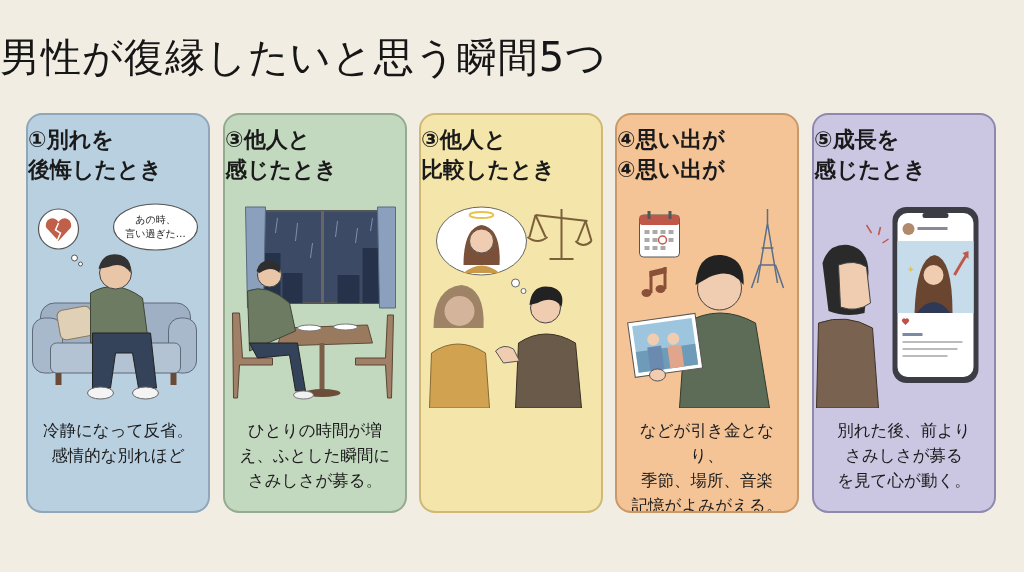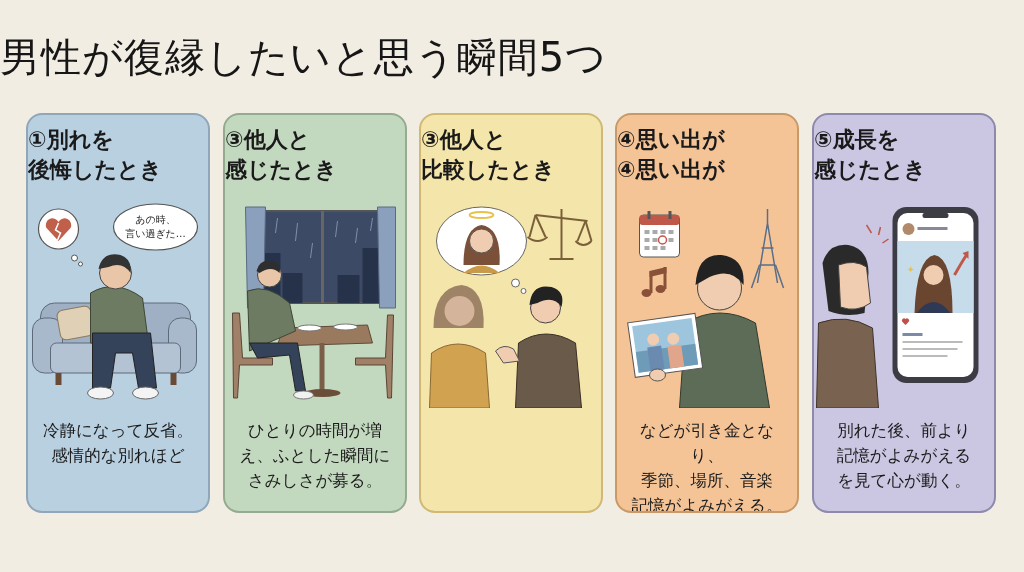--- a/index.html
+++ b/index.html
@@ -277,16 +277,16 @@
       <path d="M0 205 L2 120 Q30 110 56 125 L62 205 Z" fill="#7a6250" stroke="#403428"></path>
       <g stroke="#c0584a" stroke-width="1.5">
         <line x1="55" y1="30" x2="50" y2="22"></line>
           <line x1="62" y1="32" x2="64" y2="24"></line>
           <line x1="66" y1="40" x2="72" y2="36"></line>
       </g>
     </svg>
   </div>
   <div class="card-desc">
     <div>別れた後、前より</div>
-    <div>記憶がよみがえる</div>
+    <div>さみしさが募る</div>
     <div>を見て心が動く。</div>
   </div>
 </div>
 
 </body></html>

